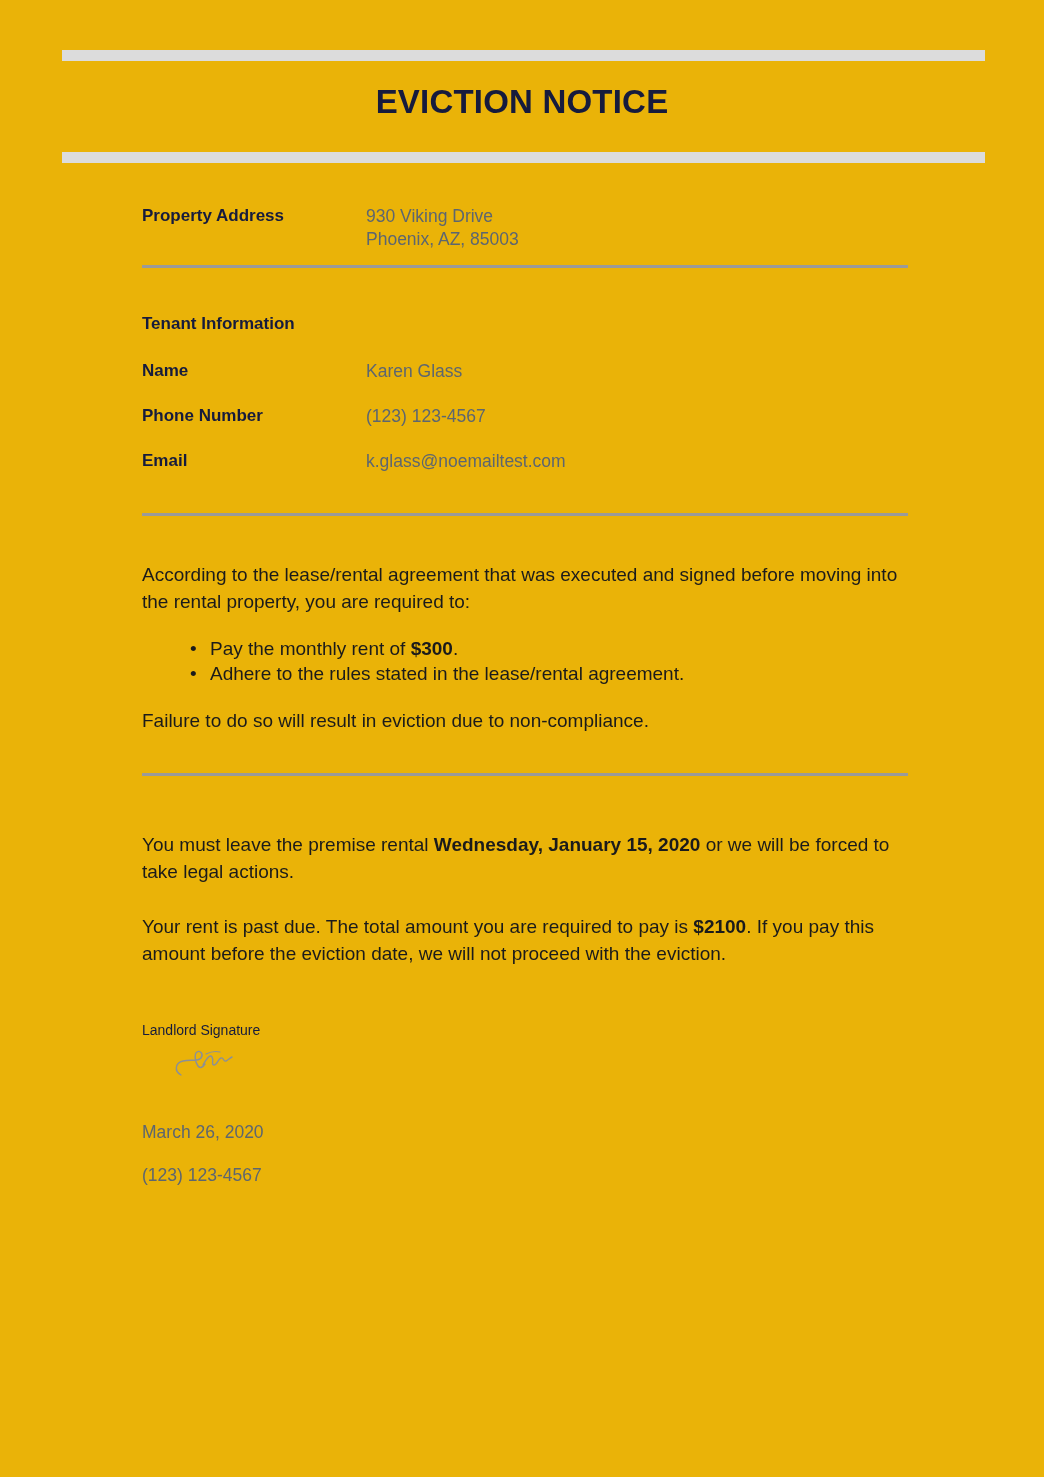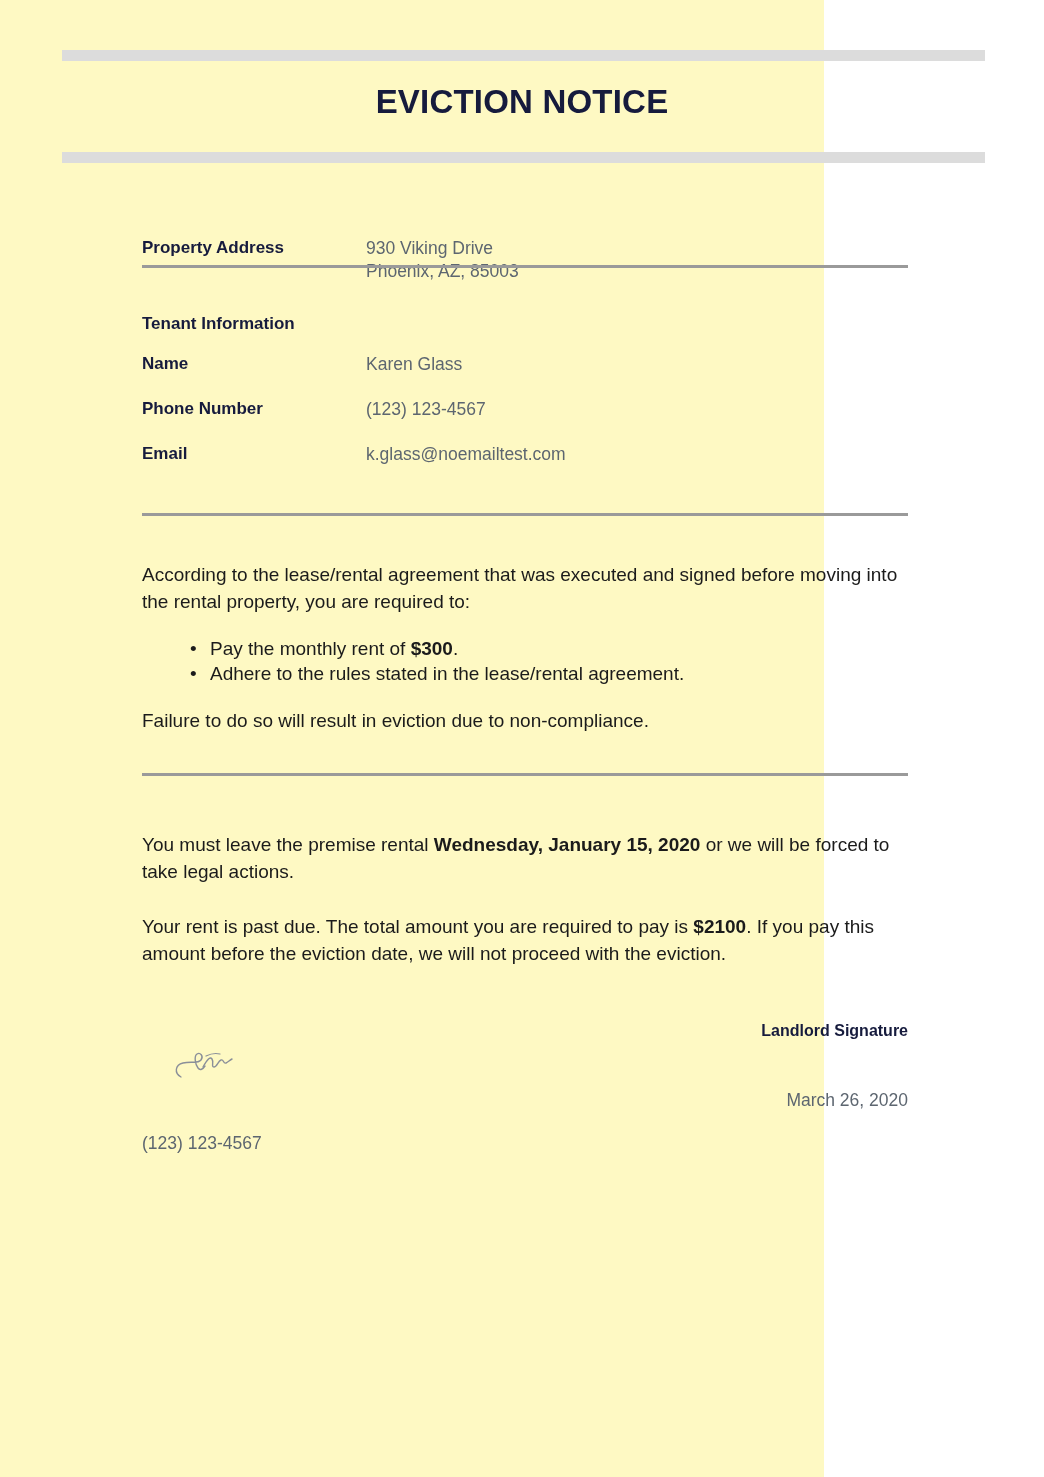--- a/index.html
+++ b/index.html
@@ -10,23 +10,23 @@
   body {
     width: 1044px;
     height: 1477px;
     font-family: "Liberation Sans", sans-serif;
     position: relative;
     overflow: hidden;
   }
 
   .page {
     position: relative;
-    width: 824px;
+    width: 1044px;
     height: 1477px;
-    background: #fef9c3;
+    background: #eab308;
   }
 
   
   .header-bar {
     position: absolute;
     left: 62px;
     width: 923px;
     height: 11px;
     background: #dcdcdc;
   }
@@ -115,24 +115,23 @@
   ul.req-list li::before {
     content: "\2022";
     position: absolute;
     left: -20px;
     top: 0;
     font-size: 19px;
     color: #1b1b1b;
   }
 
   .sig-heading {
-    font-size: 16px;
-    font-weight: bold;
-    color: #161b3d;
-    text-align: right;
+    font-size: 14px;
+    font-weight: normal;
+    color: #161b3d;
   }
   .sig-image {
     margin-left: 28px;
   }
   .sig-date {
     font-size: 17.5px;
     color: #5d6670;
   }
   .sig-name {
     font-size: 17.5px;
@@ -148,38 +147,38 @@
 <body>
 
 <div class="page">
 
   <div class="header-bar header-bar-top"></div>
 
   <div class="doc-title">EVICTION NOTICE</div>
 
   <div class="header-bar header-bar-bottom"></div>
 
-  <div class="content" style="top:205px;margin-top:32px;">
+  <div class="content" style="top:205px;">
     <div class="field-row">
       <div class="field-label">Property Address</div>
       <div class="field-value">
         <span class="line">930 Viking Drive</span>
         <span class="line">Phoenix, AZ, 85003</span>
       </div>
     </div>
   </div>
 
   <div class="content" style="top:265px;">
     <hr class="divider">
   </div>
 
   <div class="content" style="top:314px;">
     <div class="section-heading">Tenant Information</div>
 
-    <div class="field-row" style="margin-top:19px;">
+    <div class="field-row" style="margin-top:26px;">
       <div class="field-label">Name</div>
       <div class="field-value">Karen Glass</div>
     </div>
 
     <div class="field-row" style="margin-top:22px;align-items:center;">
       <div class="field-label">Phone Number</div>
       <div class="field-value">(123) 123-4567</div>
     </div>
 
     <div class="field-row" style="margin-top:22px;">
@@ -217,17 +216,17 @@
     <div class="sig-heading">Landlord Signature</div>
 
     <div class="sig-image">
       <svg width="70" height="46" viewBox="0 0 70 46" fill="none" xmlns="http://www.w3.org/2000/svg" aria-hidden="true">
         <path d="M11 37 C4 33, 5 25, 13 23 C21 21, 28 24, 31 20 C34 16, 30 12, 27 14 C24 16, 25 24, 28 28 C30 31, 33 29, 35 26" stroke="#8a8f99" stroke-width="1.4" stroke-linecap="round" fill="none"></path>
         <path d="M33 27 C37 20, 40 16, 42 19 C44 22, 41 27, 44 27 C47 27, 48 21, 51 20 C54 19, 53 24, 56 23 C58 22, 60 20, 62 19" stroke="#8a8f99" stroke-width="1.4" stroke-linecap="round" fill="none"></path>
         <path d="M36 16 C40 14, 46 13, 50 14" stroke="#8a8f99" stroke-width="1.2" stroke-linecap="round" fill="none"></path>
       </svg>
     </div>
 
-    <div class="sig-date" style="text-align:right;">March 26, 2020</div>
+    <div class="sig-date" style="margin-top:34px;">March 26, 2020</div>
     <div class="sig-phone" style="margin-top:22px;">(123) 123-4567</div>
   </div>
 
 </div>
 
 </body></html>

